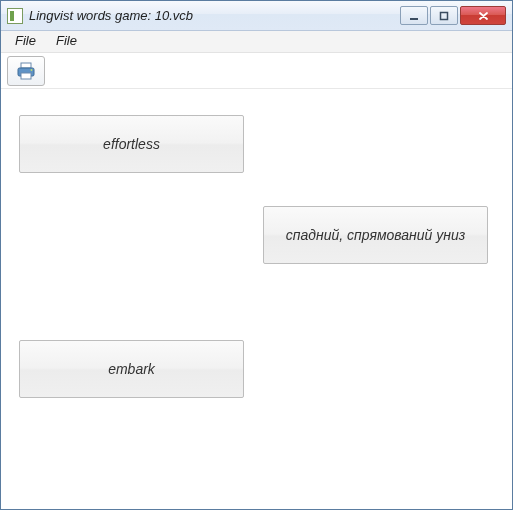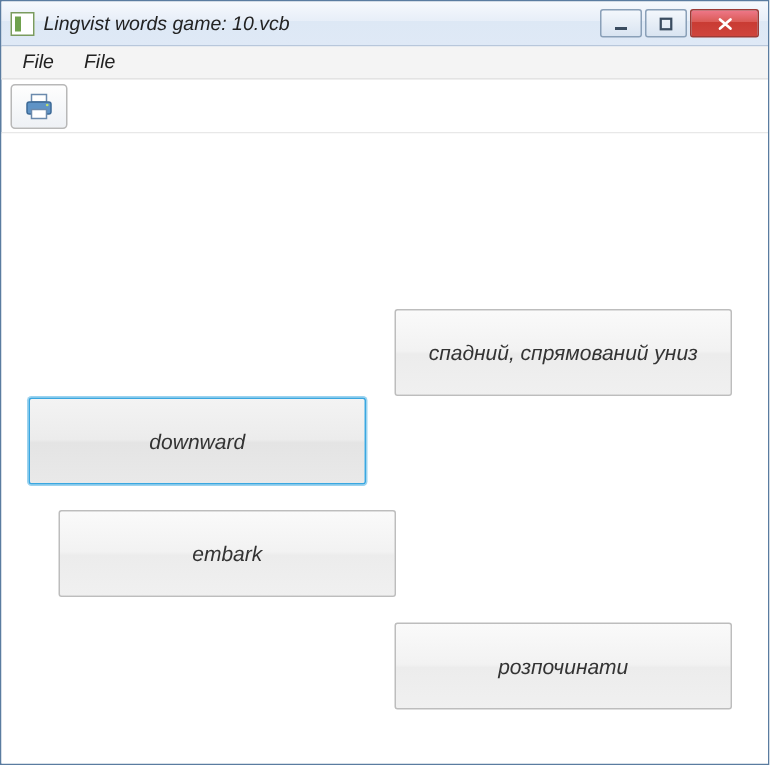--- a/index.html
+++ b/index.html
@@ -178,20 +178,19 @@
         <rect x="5" y="1" width="10" height="5" fill="#fff" stroke="#6b8aad" stroke-width="1"></rect>
         <rect x="2" y="6" width="16" height="8" rx="1.5" fill="#5f93c6" stroke="#3d6a97" stroke-width="1"></rect>
         <rect x="5" y="11" width="10" height="6" fill="#fff" stroke="#6b8aad" stroke-width="1"></rect>
         <circle cx="15.5" cy="8" r="0.9" fill="#bfe06a"></circle>
       </svg>
     </div>
   </div>
 
   <div class="content">
 
-    <div class="card selected" style="left:18px; top:176px;">downward</div>
-    <div class="card" style="left:18px; top:251px;margin-left:20px;">embark</div>
+    <div class="card" style="left:18px; top:26px;">effortless</div>
+    <div class="card" style="left:18px; top:251px;">embark</div>
 
     <div class="card" style="left:262px; top:101px;margin-top:16px;">спадний, спрямований униз</div>
-    <div class="card" style="left:262px; top:326px;">розпочинати</div>
   </div>
 
 </div>
 
 </body></html>

